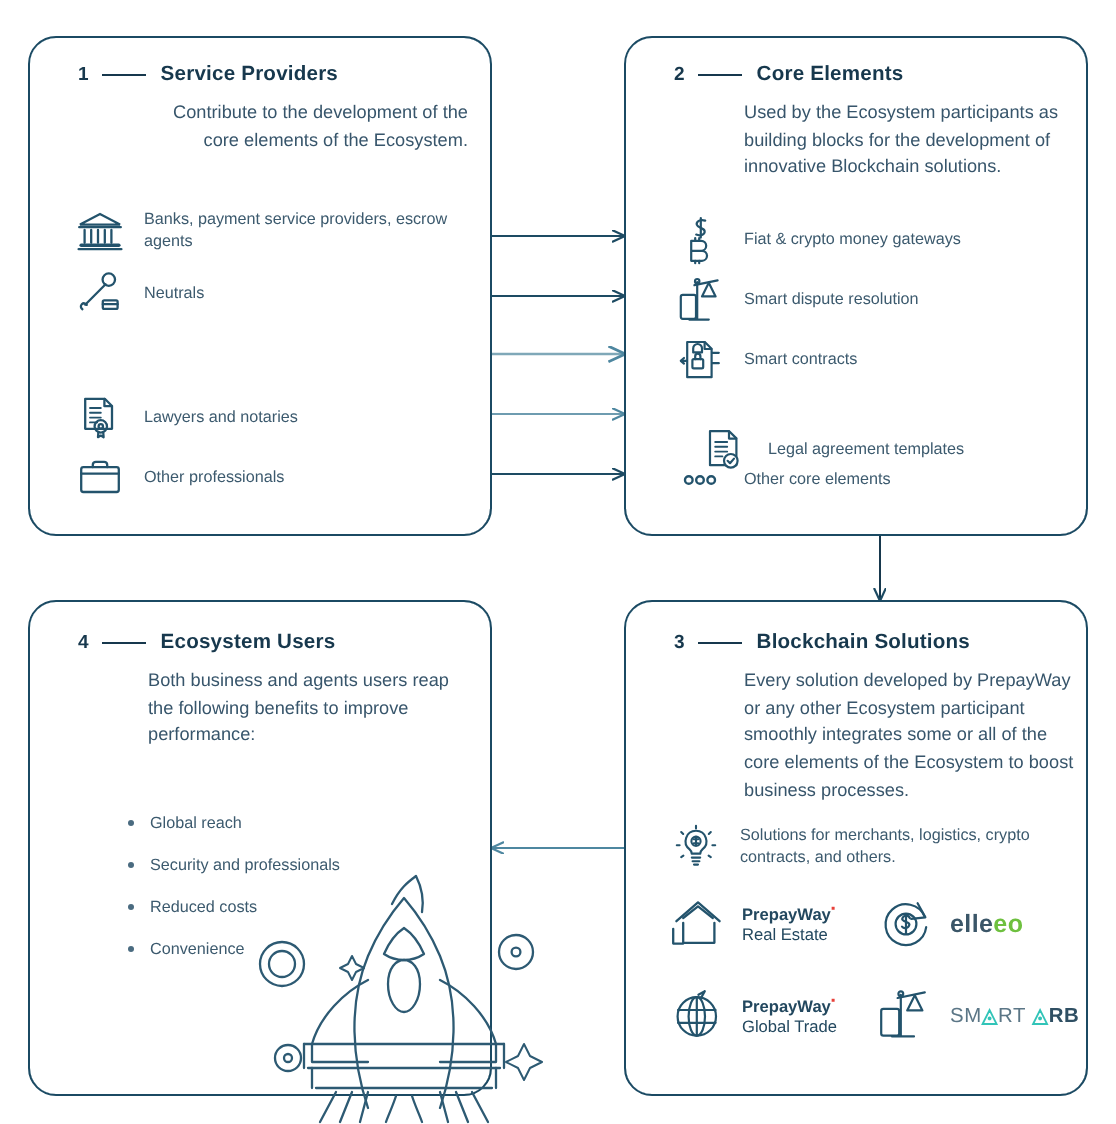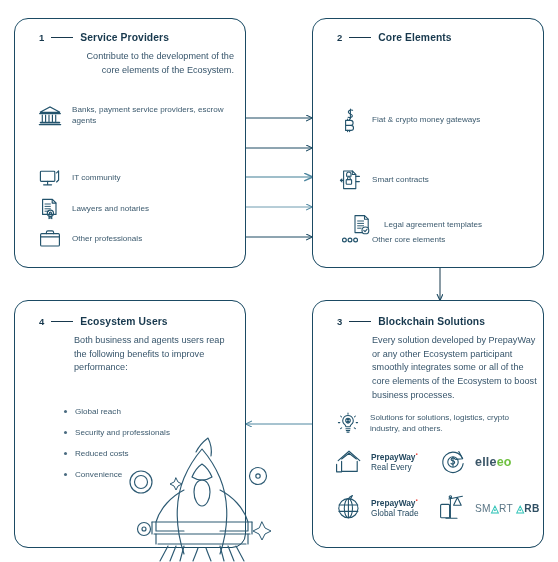--- a/index.html
+++ b/index.html
@@ -121,32 +121,33 @@
           <path d="M2 8.3 L12 3 L22 8.3 Z"></path>
             <path d="M1.6 9.6 H22.4"></path>
           <path d="M4.3 11 V17.4 M7.6 11 V17.4 M11 11 V17.4 M14.4 11 V17.4 M17.7 11 V17.4"></path>
           <path d="M2.6 18.6 H21.4" stroke-width="1.8"></path>
             <path d="M1.3 20.6 H22.7"></path>
         </svg>
       </span>
       <span class="lbl">Banks, payment service providers, escrow agents</span>
     </div>
 
-
-    <div class="row" style="left:22px;top:146px;">
+    <div class="row" style="left:22px;top:115px;">
       <span class="ico">
         <svg width="24" height="24" viewBox="0 0 24 24" stroke="#23536c" stroke-width="1.15" fill="none" stroke-linecap="round" stroke-linejoin="round">
-          <rect x="2.4" y="5.2" width="14.4" height="10.2" rx="0.8"></rect>
-          <path d="M18.6 6.9 L20.6 4.9 V14 L18.6 16"></path>
-          <path d="M9.6 15.4 V18.4"></path>
-            <path d="M5.6 18.8 H13.6"></path>
-        </svg>
-      </span>
-      <span class="lbl">IT community</span>
-    </div>
+          <path d="M14.2 2.6 a3.1 3.1 0 1 1 4.4 4.4 a3.1 3.1 0 1 1 -4.4 -4.4 Z"></path>
+          <path d="M14.8 7.1 L4.6 17.4"></path>
+            <path d="M3.2 19.6 a1.6 1.6 0 1 1 2.2 -2.2"></path>
+          <rect x="13.4" y="15.2" width="7.4" height="4.2" rx="0.7"></rect>
+          <path d="M13.4 17.1 H20.8"></path>
+        </svg>
+      </span>
+      <span class="lbl">Neutrals</span>
+    </div>
+
 
     <div class="row" style="left:22px;top:177px;">
       <span class="ico">
         <svg width="24" height="24" viewBox="0 0 24 24" stroke="#23536c" stroke-width="1.15" fill="none" stroke-linecap="round" stroke-linejoin="round">
           <path d="M4.6 2.4 H14.4 L18 6 V17.4 H4.6 Z"></path>
           <path d="M14.2 2.5 V6.1 H17.8"></path>
           <path d="M7 7 H12.4 M7 9.4 H12.4 M7 11.8 H12.4 M7 14.2 H10.6" stroke-width="0.95"></path>
           <circle cx="12.4" cy="16.2" r="3.1"></circle>
             <circle cx="12.4" cy="16.2" r="1.1"></circle>
           <path d="M11.2 19 L11 21.6 L12.4 20.8 L13.8 21.6 L13.6 19"></path>
@@ -166,33 +167,47 @@
       <span class="lbl">Other professionals</span>
     </div>
   </div>
 
   <div class="panel p2">
     <div class="hdr" style="left:24px;top:13px;">
       <span class="num">2</span>
       <span class="dash"></span>
       <span class="ttl">Core Elements</span>
     </div>
+    <div class="lede" style="left:59px;top:31px;width:164px;">Used by the Ecosystem participants as building blocks for the development of innovative Blockchain solutions.</div>
 
     <div class="row" style="left:24px;top:88px;">
       <span class="ico">
         <svg width="24" height="24" viewBox="0 0 24 24" stroke="#23536c" stroke-width="1.1" fill="none" stroke-linecap="round" stroke-linejoin="round">
           <path d="M14.6 2.3 c-2.6 -0.9 -4.6 0.6 -4.2 2.1 c0.4 1.6 3.6 1.5 3.9 3.1 c0.3 1.5 -1.8 2.8 -4.2 1.8"></path>
           <path d="M12.4 1 V10.8"></path>
           <path d="M7.6 12.4 H12.6 a2.5 2.5 0 0 1 0 5 H7.6 Z M7.6 17.4 H13 a2.5 2.5 0 0 1 0 5 H7.6 Z"></path>
           <path d="M9.6 11 V12.4 M11.6 11 V12.4 M9.6 22.4 V23.6 M11.6 22.4 V23.6"></path>
         </svg>
       </span>
       <span class="lbl">Fiat &amp; crypto money gateways</span>
     </div>
 
+    <div class="row" style="left:24px;top:118px;">
+      <span class="ico">
+        <svg width="24" height="24" viewBox="0 0 24 24" stroke="#23536c" stroke-width="1.1" fill="none" stroke-linecap="round" stroke-linejoin="round">
+          <rect x="2.4" y="9.4" width="7.6" height="12" rx="1"></rect>
+          <path d="M9.2 4.6 L20.8 2.2"></path>
+          <path d="M10.6 3.1 V21.4"></path>
+            <path d="M6.6 21.8 H16.4"></path>
+          <circle cx="10.6" cy="2.6" r="1.1"></circle>
+          <path d="M16.4 3.4 L13 10.2 h6.8 Z"></path>
+        </svg>
+      </span>
+      <span class="lbl">Smart dispute resolution</span>
+    </div>
 
     <div class="row" style="left:24px;top:148px;">
       <span class="ico">
         <svg width="24" height="24" viewBox="0 0 24 24" stroke="#23536c" stroke-width="1.1" fill="none" stroke-linecap="round" stroke-linejoin="round">
           <path d="M5.6 3 H14.4 L17.8 6.4 V20.6 H5.6 Z"></path>
           <path d="M14.3 3.1 V6.5 H17.7"></path>
           <path d="M8.6 6.2 a2.2 2.2 0 1 1 4.4 0 v2 h-4.4 Z"></path>
           <rect x="8.2" y="11.6" width="5.4" height="4.6" rx="0.7"></rect>
           <path d="M9.6 11.6 V10.1 a1.3 1.3 0 0 1 2.6 0 v1.5"></path>
           <path d="M2.6 12.4 H5.4 M18 8.4 H21.4 M18 13.6 H21.4"></path>
@@ -238,37 +253,37 @@
     <div class="row" style="left:22px;top:110px;width:206px;">
       <span class="ico">
         <svg width="24" height="24" viewBox="0 0 24 24" stroke="#23536c" stroke-width="1.05" fill="none" stroke-linecap="round" stroke-linejoin="round">
           <path d="M12 3.4 a5.2 5.2 0 0 0 -3.2 9.3 c0.7 0.6 1 1.3 1.05 2.1 h4.3 c0.05 -0.8 0.35 -1.5 1.05 -2.1 A5.2 5.2 0 0 0 12 3.4 Z"></path>
           <path d="M9.9 16.8 h4.2 M10.3 18.6 h3.4 M11 20.3 h2"></path>
           <circle cx="12" cy="8.6" r="2.3"></circle>
             <path d="M12 6.4 V10.9 M10.9 7.6 h2.2 M10.9 9.6 h2.2"></path>
           <path d="M12 0.9 V2.2 M4.6 4 L5.6 5 M19.4 4 L18.4 5 M2.4 10.6 H3.8 M20.2 10.6 H21.6 M4.6 16.6 L5.7 15.8 M19.4 16.6 L18.3 15.8"></path>
         </svg>
       </span>
-      <span class="lbl">Solutions for solutions, logistics, crypto industry, and others.</span>
+      <span class="lbl">Solutions for merchants, logistics, crypto contracts, and others.</span>
     </div>
 
     <div class="logos" style="left:20px;top:142px;">
 
       <div class="logo">
         <span class="lico">
           <svg width="30" height="28" viewBox="0 0 30 28" stroke="#23536c" stroke-width="1.15" fill="none" stroke-linecap="round" stroke-linejoin="round">
             <path d="M4.2 12.6 L15 3.2 L25.8 12.6"></path>
             <path d="M7.6 13.4 V23.4 H23.2 V13.4"></path>
             <path d="M2.6 16.4 V23.8 H7.6"></path>
             <path d="M7.6 11 L15 5.2 L22.4 11"></path>
           </svg>
         </span>
         <span class="ltxt">
           <span class="b">PrepayWay</span><span class="sup">▪</span><br>
-          <span>Real Every</span>
+          <span>Real Estate</span>
         </span>
       </div>
 
       <div class="logo">
         <span class="lico">
           <svg width="28" height="28" viewBox="0 0 28 28" stroke="#23536c" stroke-width="1.1" fill="none" stroke-linecap="round" stroke-linejoin="round">
             <path d="M23.4 10.4 A10.2 10.2 0 1 0 24.1 15.6"></path>
             <path d="M19.8 3.6 L23.7 10.7 L16.6 11.4"></path>
             <circle cx="14" cy="14" r="5.2"></circle>
             <path d="M14 9.4 V18.6"></path>

